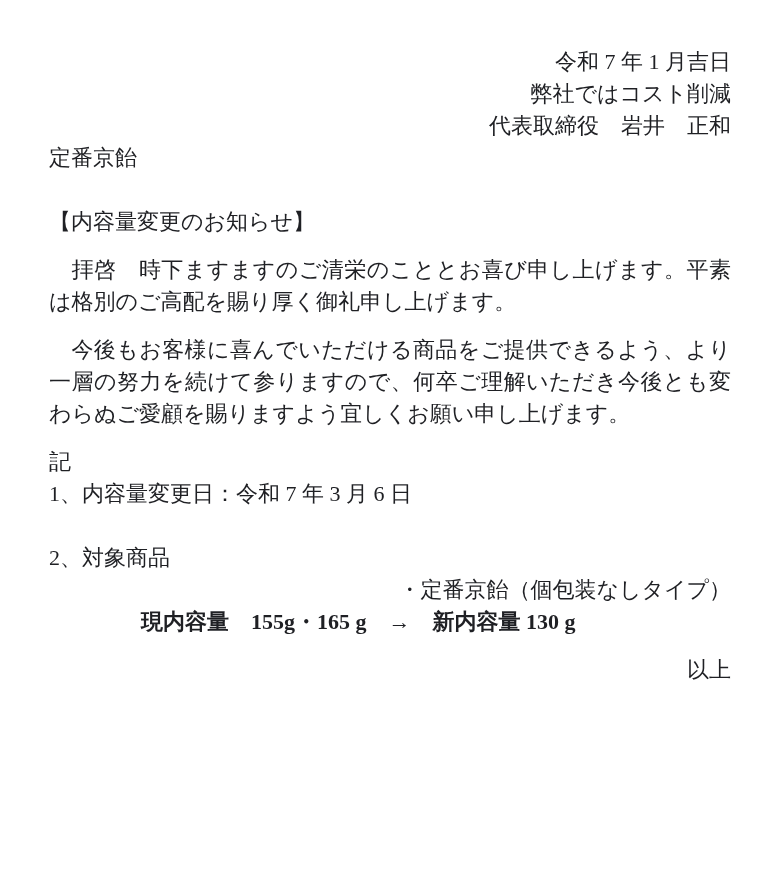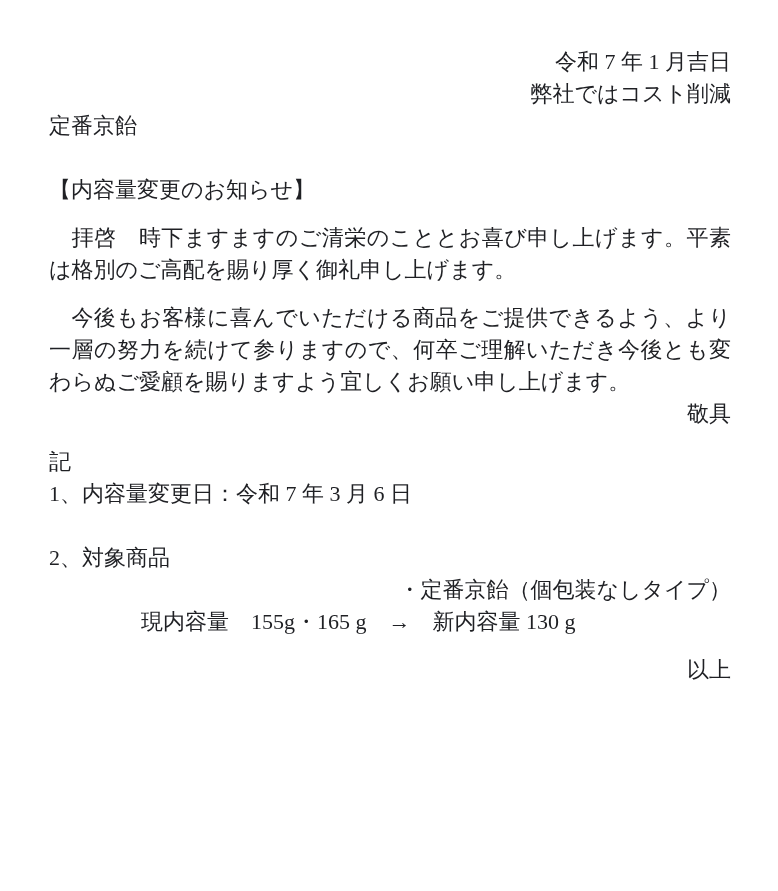--- a/index.html
+++ b/index.html
@@ -30,37 +30,37 @@
   .title { margin-top: 32px; }
   p.body {
     margin: 16px 0 0 0;
     text-align: justify;
     text-justify: inter-ideograph;
   }
   .closing { margin-top: 0; }
   .heading-ki { margin-top: 16px; }
   .item2 { margin-top: 32px; }
   .product { padding-left: 10px; text-align: right; }
-  .quantity { padding-left: 92px; }
+  .quantity { padding-left: 92px; font-weight: bold; }
   .endmark { margin-top: 16px; }
 </style>
 </head>
 <body>
 
 <div class="doc">
   <div class="line r">令和 7 年 1 月吉日</div>
   <div class="line r">弊社ではコスト削減</div>
+  <div class="line r">代表取締役　岩井　正和</div>
   <div class="line">定番京飴</div>
 
   <div class="line c title">【内容量変更のお知らせ】</div>
 
   <p class="body">　拝啓　時下ますますのご清栄のこととお喜び申し上げます。平素は格別のご高配を賜り厚く御礼申し上げます。</p>
   <p class="body">　今後もお客様に喜んでいただける商品をご提供できるよう、より一層の努力を続けて参りますので、何卒ご理解いただき今後とも変わらぬご愛顧を賜りますよう宜しくお願い申し上げます。</p>
 
-  <div class="line r closing">敬具</div>
 
   <div class="line c heading-ki">記</div>
   <div class="line">1、内容量変更日：令和 7 年 3 月 6 日</div>
   <div class="line item2">2、対象商品</div>
   <div class="line product">・定番京飴（個包装なしタイプ）</div>
   <div class="line quantity">現内容量　155g・165 g　→　新内容量 130 g</div>
 
   <div class="line r endmark">以上</div>
 </div>
 

